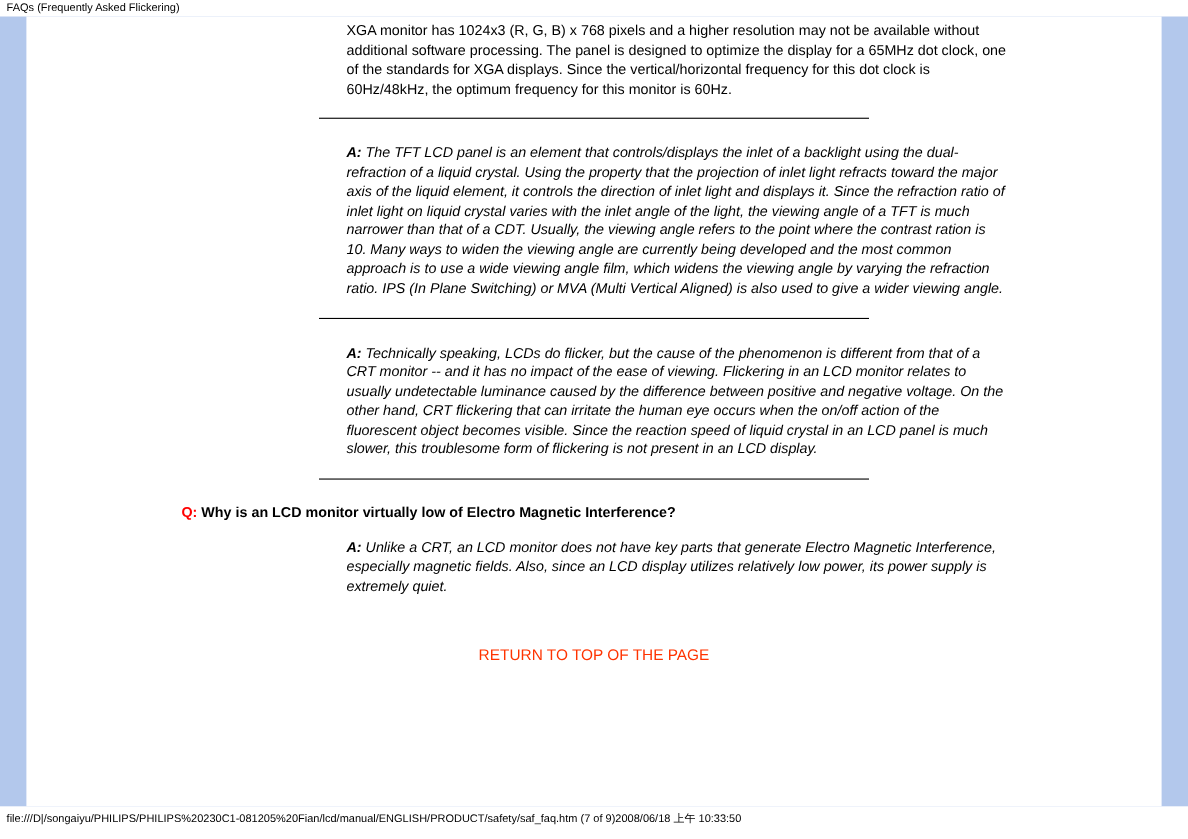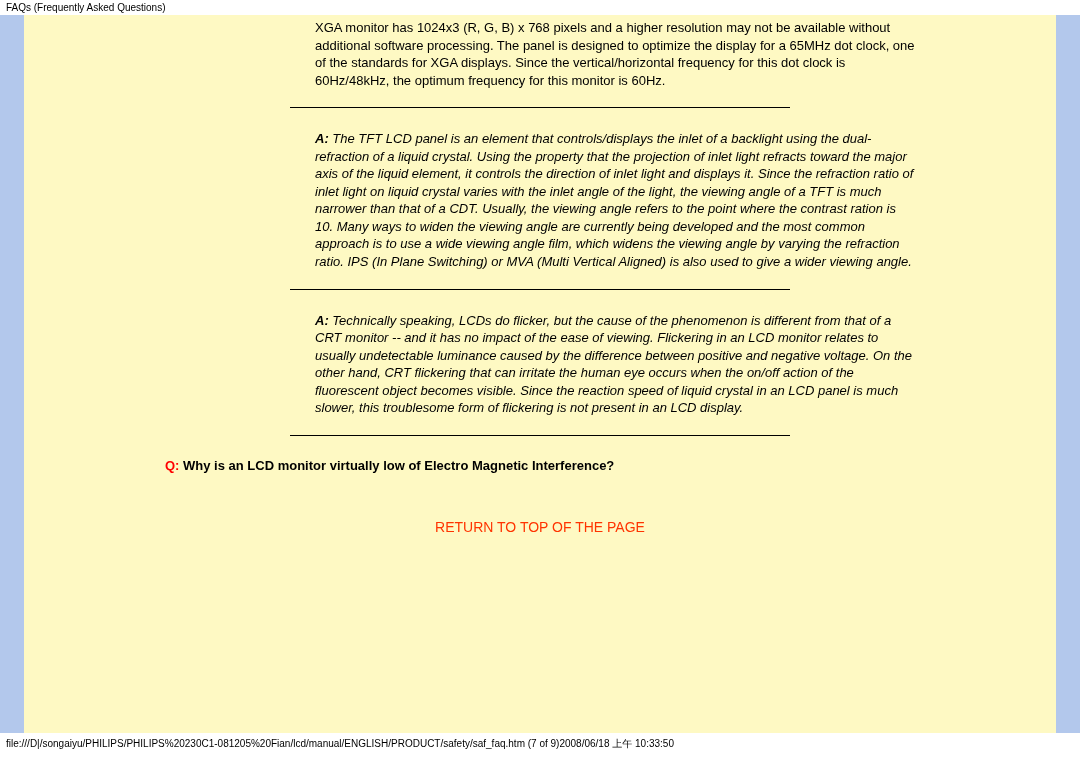--- a/index.html
+++ b/index.html
@@ -15,21 +15,21 @@
     font-size: 10px;
     padding: 2px 6px;
     color: #000;
   }
   .outer-frame {
     background: #b3c8ec;
     padding: 0 24px;
     min-height: 718px;
   }
   .page {
-    background: #fef9c3;
+    background: #ffffff;
     margin: 0 auto;
     width: 100%;
     min-height: 718px;
     padding: 0 28px;
   }
   .content {
     max-width: 750px;
     margin: 0 auto;
     padding-top: 4px;
   }
@@ -70,21 +70,21 @@
   }
   .footer-path {
     font-size: 10px;
     padding: 4px 6px;
     color: #000;
   }
 </style>
 </head>
 <body>
 
-<div class="header-bar">FAQs (Frequently Asked Questions)</div>
+<div class="header-bar">FAQs (Frequently Asked Flickering)</div>
 
 <div class="outer-frame">
   <div class="page">
     <div class="content">
 
       <p class="intro">XGA monitor has 1024x3 (R, G, B) x 768 pixels and a higher resolution may not be available without additional software processing. The panel is designed to optimize the display for a 65MHz dot clock, one of the standards for XGA displays. Since the vertical/horizontal frequency for this dot clock is 60Hz/48kHz, the optimum frequency for this monitor is 60Hz.</p>
 
       <hr class="sep">
 
       <div class="qa-block">
@@ -100,20 +100,23 @@
           <span class="a-label">A:</span><span> Technically speaking, LCDs do flicker, but the cause of the phenomenon is different from that of a CRT monitor -- and it has no impact of the ease of viewing. Flickering in an LCD monitor relates to usually undetectable luminance caused by the difference between positive and negative voltage. On the other hand, CRT flickering that can irritate the human eye occurs when the on/off action of the fluorescent object becomes visible. Since the reaction speed of liquid crystal in an LCD panel is much slower, this troublesome form of flickering is not present in an LCD display.</span>
         </p>
       </div>
 
       <hr class="sep">
 
       <div class="qa-block">
         <p class="question">
           <span class="q-label">Q:</span><span> Why is an LCD monitor virtually low of Electro Magnetic Interference?</span>
         </p>
+        <p class="answer">
+          <span class="a-label">A:</span><span> Unlike a CRT, an LCD monitor does not have key parts that generate Electro Magnetic Interference, especially magnetic fields. Also, since an LCD display utilizes relatively low power, its power supply is extremely quiet.</span>
+        </p>
       </div>
 
       <a href="#" class="return-link">RETURN TO TOP OF THE PAGE</a>
 
     </div>
   </div>
 </div>
 
 <div class="footer-path">file:///D|/songaiyu/PHILIPS/PHILIPS%20230C1-081205%20Fian/lcd/manual/ENGLISH/PRODUCT/safety/saf_faq.htm (7 of 9)2008/06/18 上午 10:33:50</div>
 

